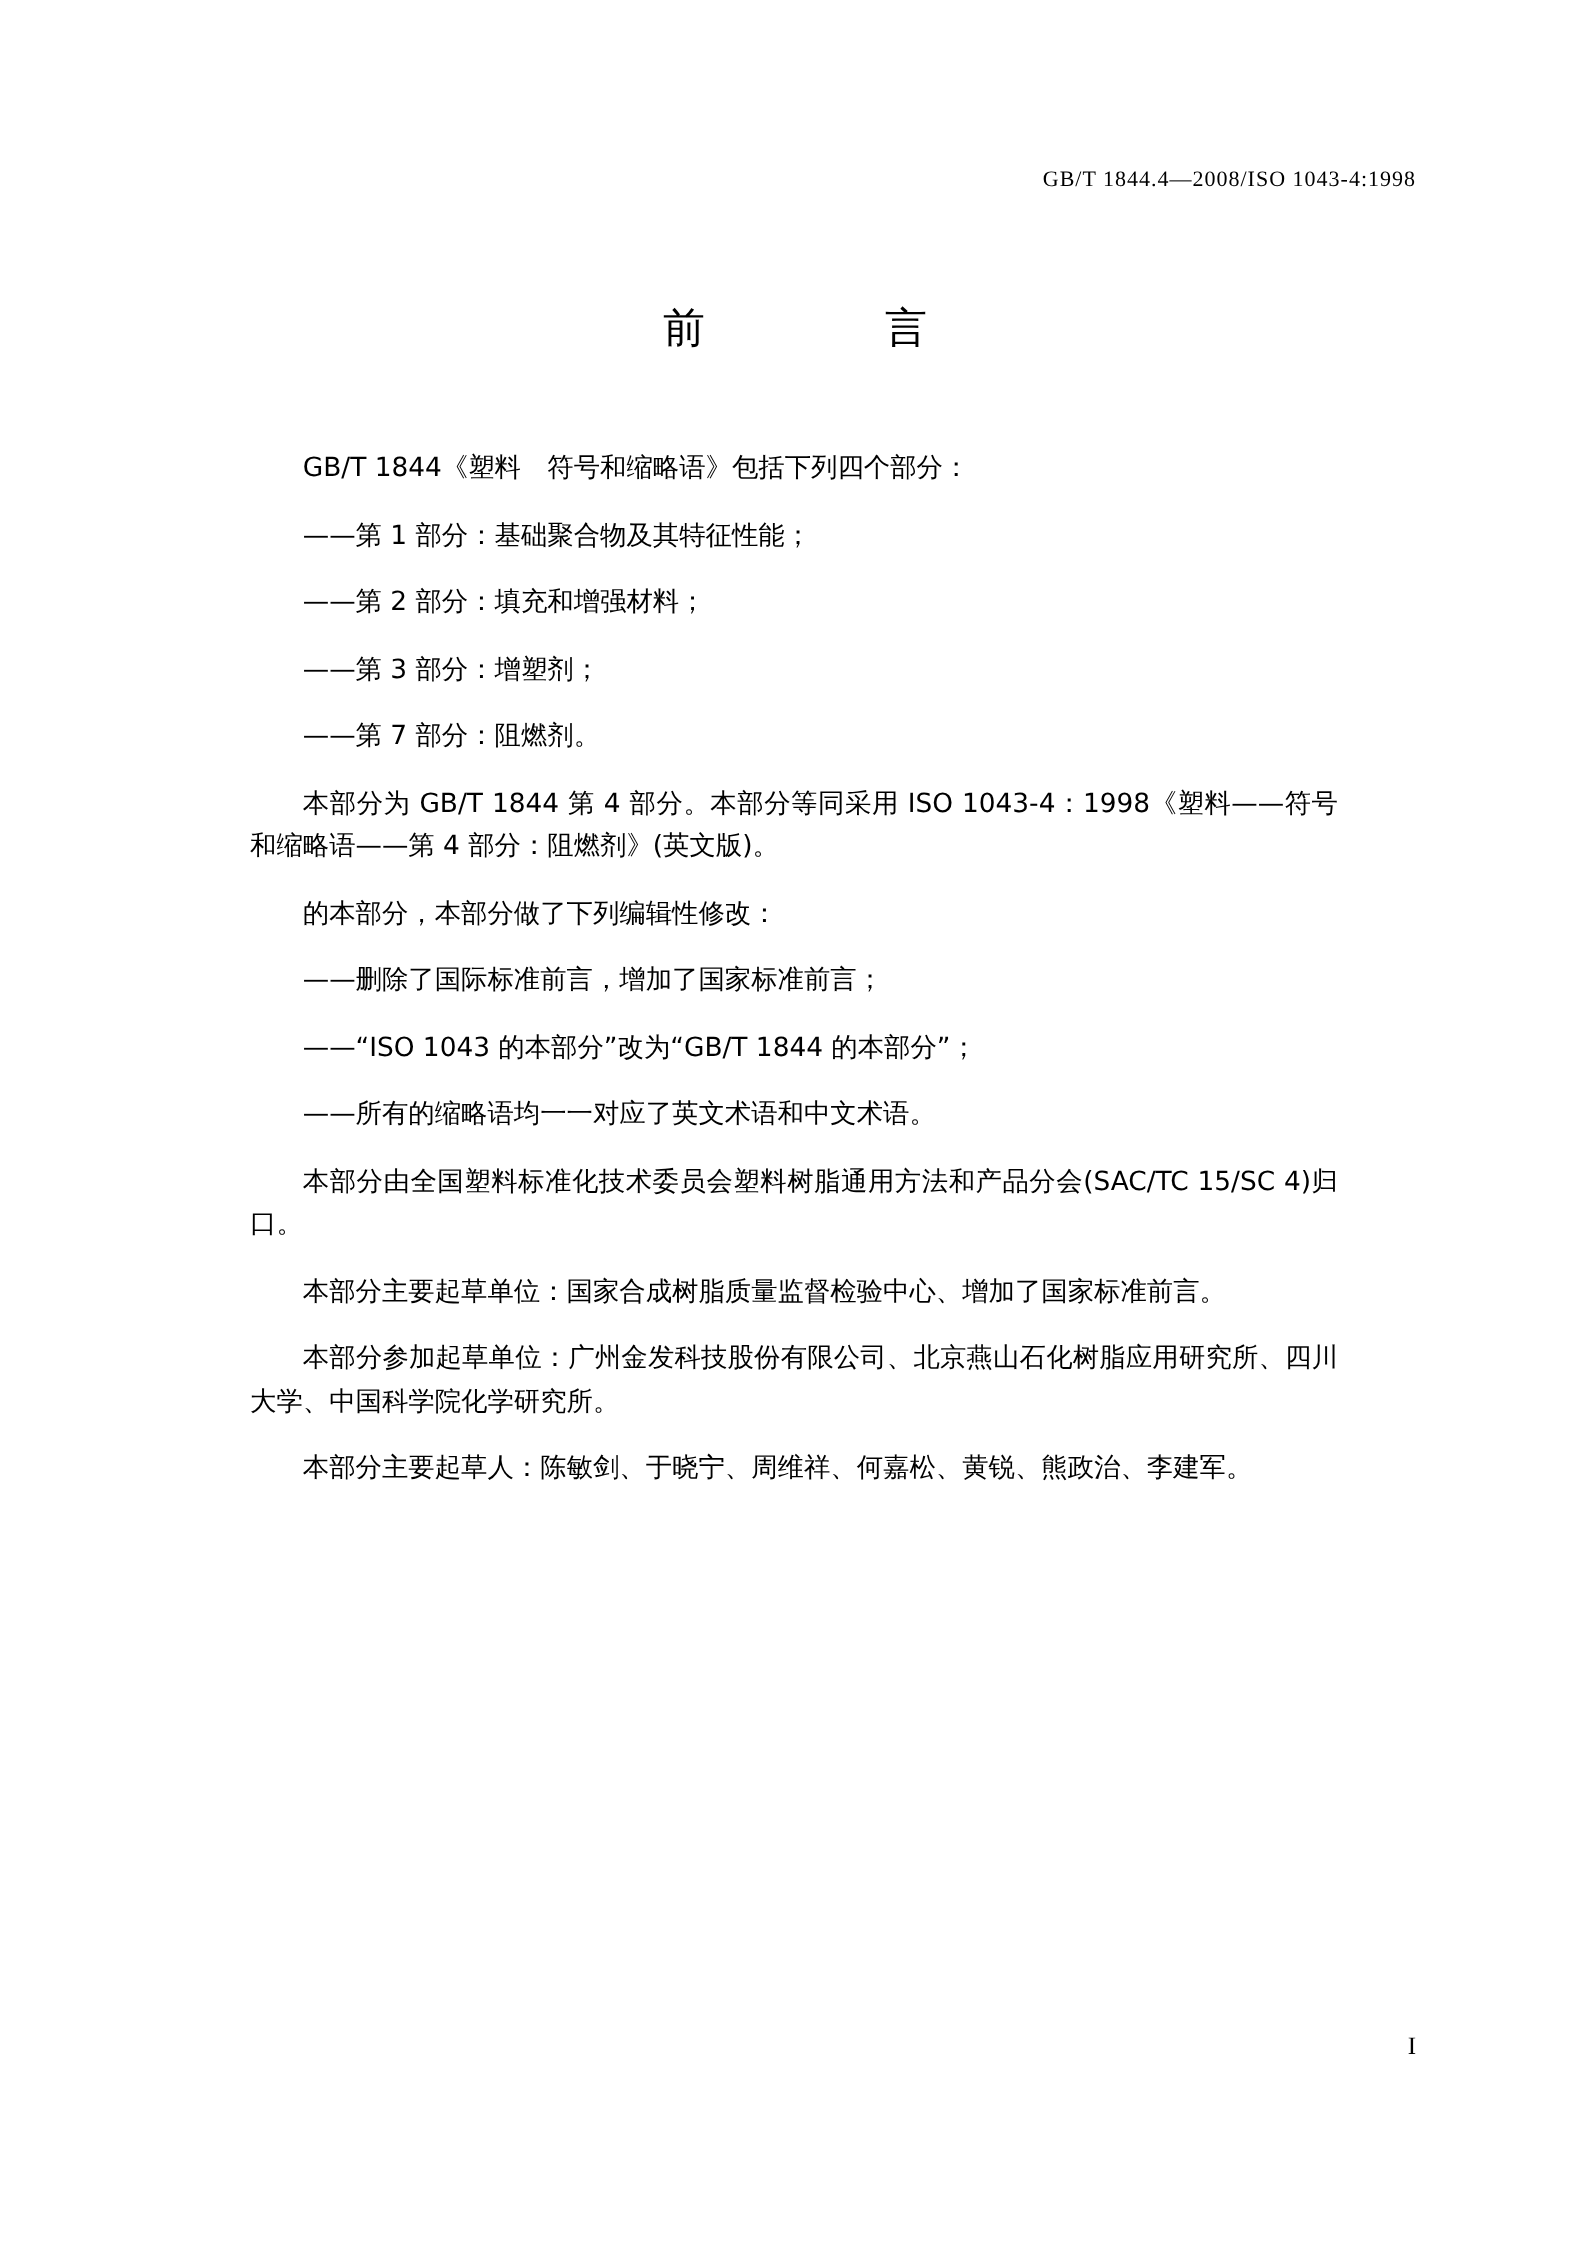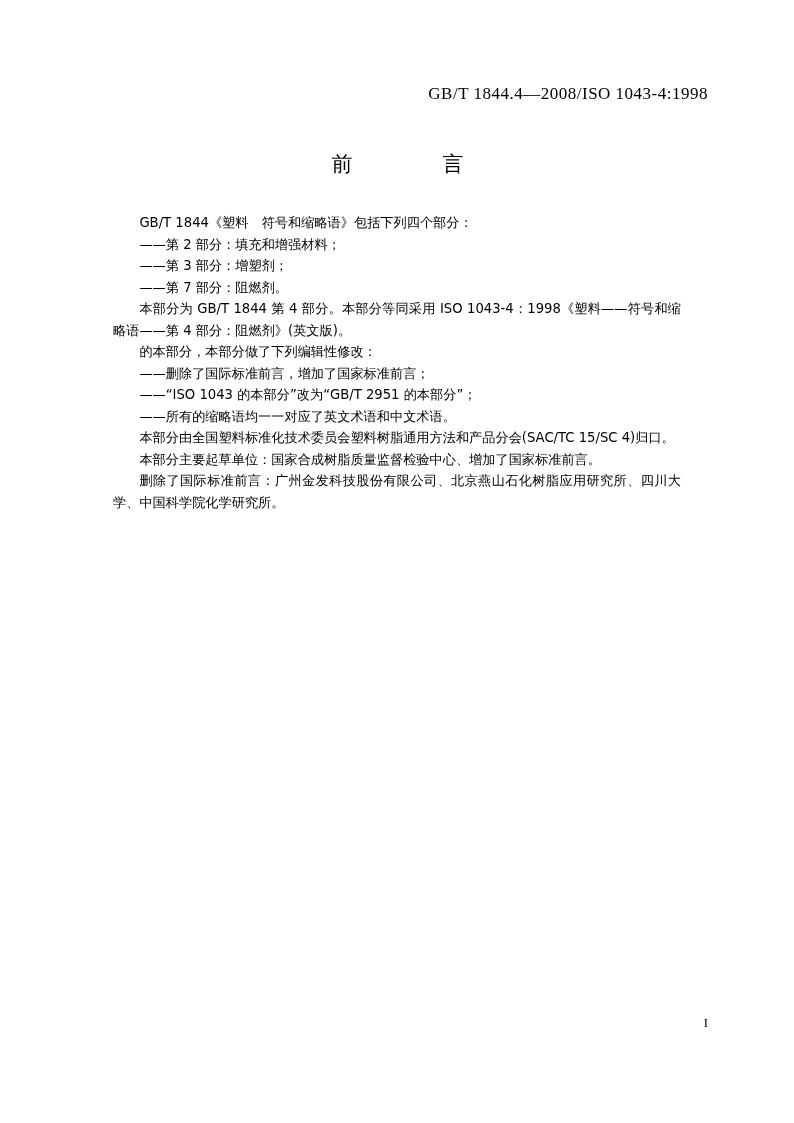--- a/index.html
+++ b/index.html
@@ -18,21 +18,21 @@
     position: absolute;
     left: 0; top: 0;
     width: 794px;
     height: 1123px;
     overflow: hidden;
   }
   .header-code {
     position: absolute;
     right: 86px;
     top: 84px;
-    font-size: 17px;
+    font-size: 11px;
     letter-spacing: 0.5px;
     white-space: nowrap;
     font-family: "Liberation Serif", "DejaVu Serif", serif;
   }
   .doc-title {
     position: absolute;
     left: 1px;
     right: 0;
     top: 150px;
     text-align: center;
@@ -45,21 +45,21 @@
     position: absolute;
     left: 113px;
     top: 212px;
     width: 568px;
     font-size: 13.2px;
     line-height: 21.5px;
     font-family: "DejaVu Sans", "Liberation Sans", sans-serif;
     text-align: justify;
   }
   .body-text p {
-    margin: 0;
+    margin: 12px;
     padding: 0;
     text-indent: 2em;
   }
   .body-text p.dash {
     text-indent: 2em;
   }
   .body-text p.hang {
     text-indent: 2em;
   }
   .page-number {
@@ -74,28 +74,30 @@
 <body>
 
 <div class="page">
 
   <div class="header-code">GB/T 1844.4—2008/ISO 1043-4:1998</div>
 
   <div class="doc-title">前　　言</div>
 
   <div class="body-text">
     <p>GB/T 1844《塑料　符号和缩略语》包括下列四个部分：</p>
+    <p class="dash">——第 1 部分：基础聚合物及其特征性能；</p>
     <p class="dash">——第 2 部分：填充和增强材料；</p>
     <p class="dash">——第 3 部分：增塑剂；</p>
     <p class="dash">——第 7 部分：阻燃剂。</p>
     <p class="hang">本部分为 GB/T 1844 第 4 部分。本部分等同采用 ISO 1043-4：1998《塑料——符号和缩略语——第 4 部分：阻燃剂》(英文版)。</p>
     <p>的本部分，本部分做了下列编辑性修改：</p>
     <p class="dash">——删除了国际标准前言，增加了国家标准前言；</p>
-    <p class="dash">——“ISO 1043 的本部分”改为“GB/T 2951 的本部分”；</p>
+    <p class="dash">——“ISO 1043 的本部分”改为“GB/T 1844 的本部分”；</p>
     <p class="dash">——所有的缩略语均一一对应了英文术语和中文术语。</p>
     <p>本部分由全国塑料标准化技术委员会塑料树脂通用方法和产品分会(SAC/TC 15/SC 4)归口。</p>
     <p>本部分主要起草单位：国家合成树脂质量监督检验中心、增加了国家标准前言。</p>
-    <p class="hang">删除了国际标准前言：广州金发科技股份有限公司、北京燕山石化树脂应用研究所、四川大学、中国科学院化学研究所。</p>
+    <p class="hang">本部分参加起草单位：广州金发科技股份有限公司、北京燕山石化树脂应用研究所、四川大学、中国科学院化学研究所。</p>
+    <p>本部分主要起草人：陈敏剑、于晓宁、周维祥、何嘉松、黄锐、熊政治、李建军。</p>
   </div>
 
   <div class="page-number">I</div>
 
 </div>
 
 </body></html>

